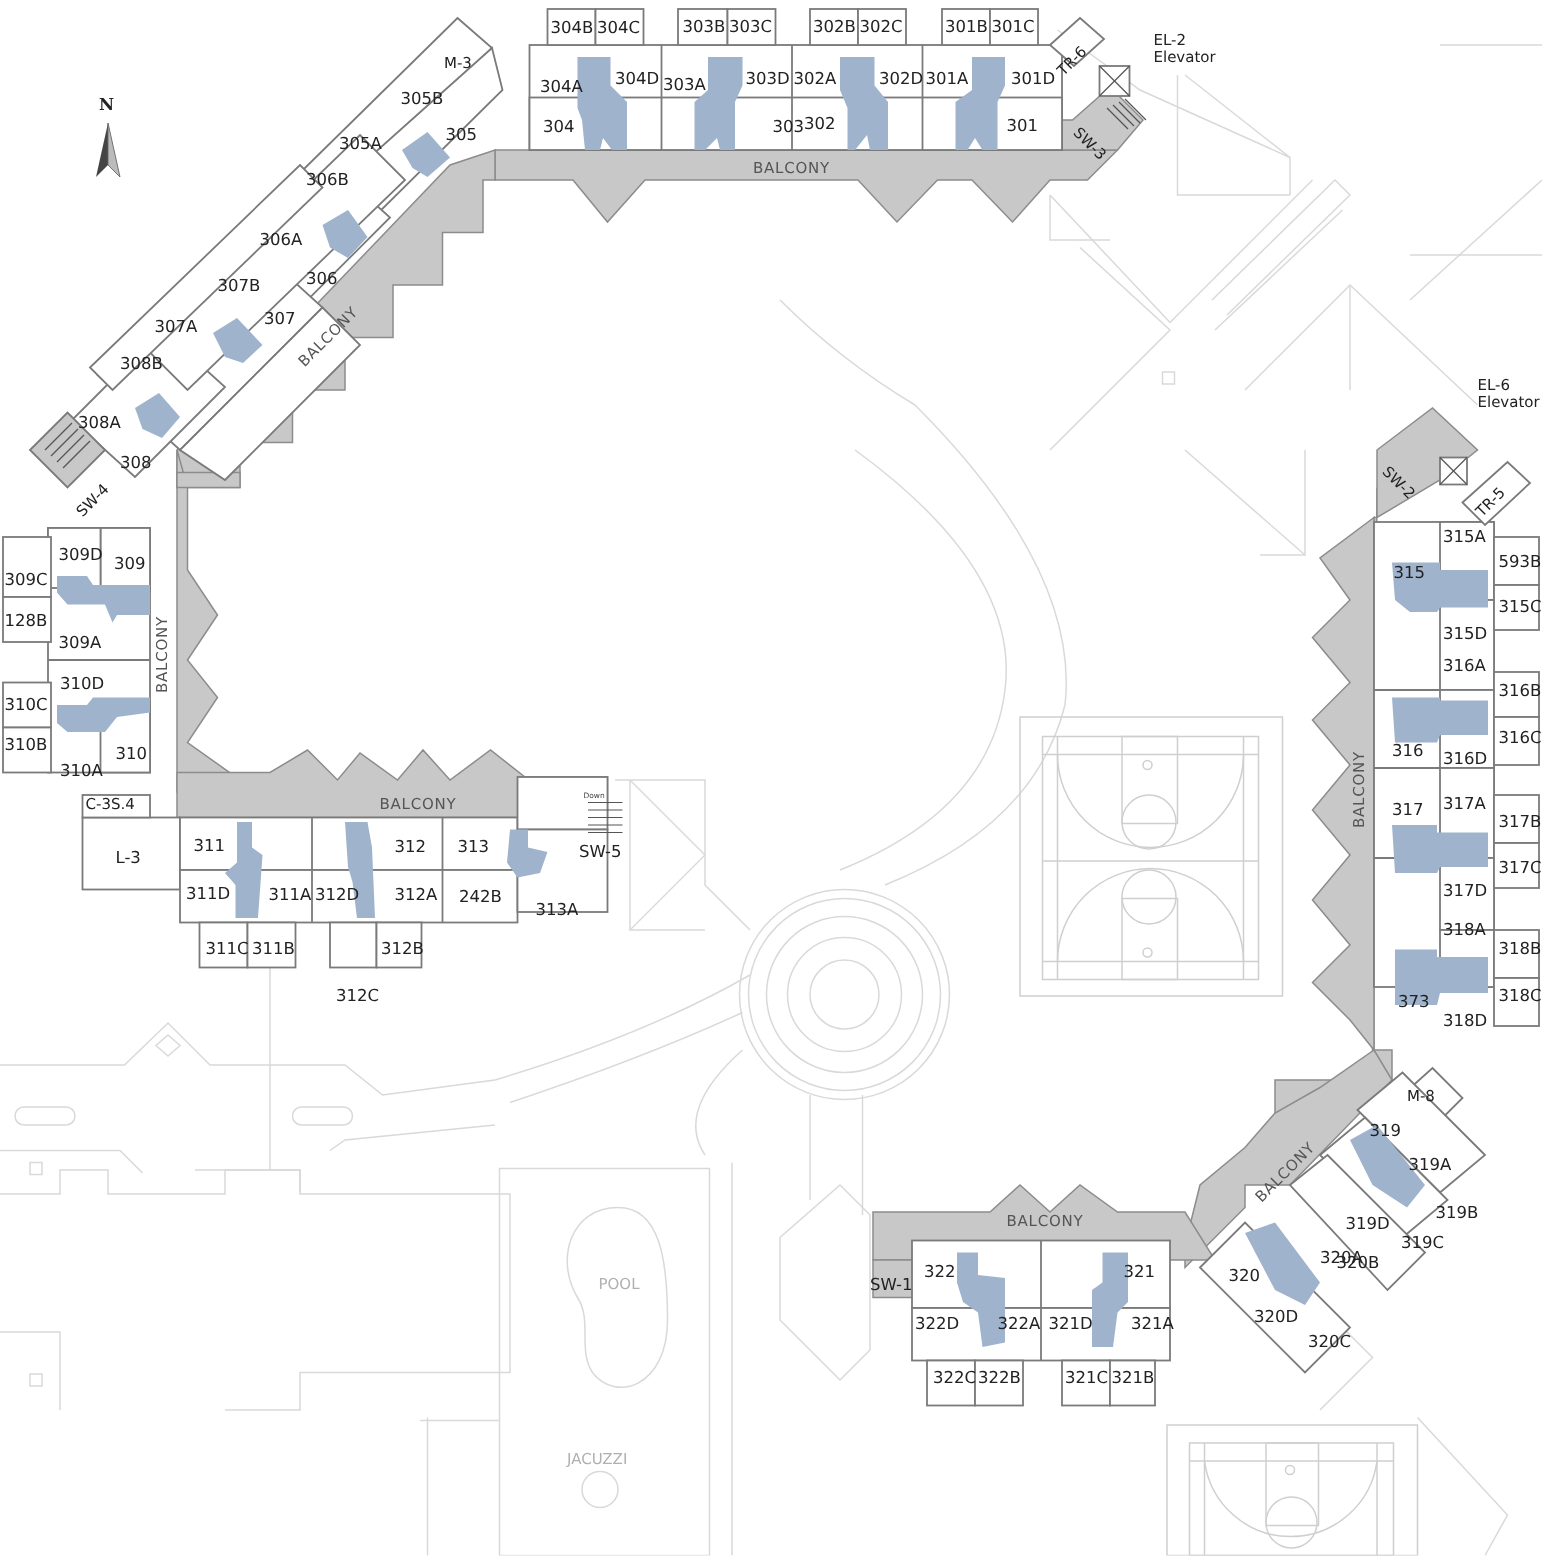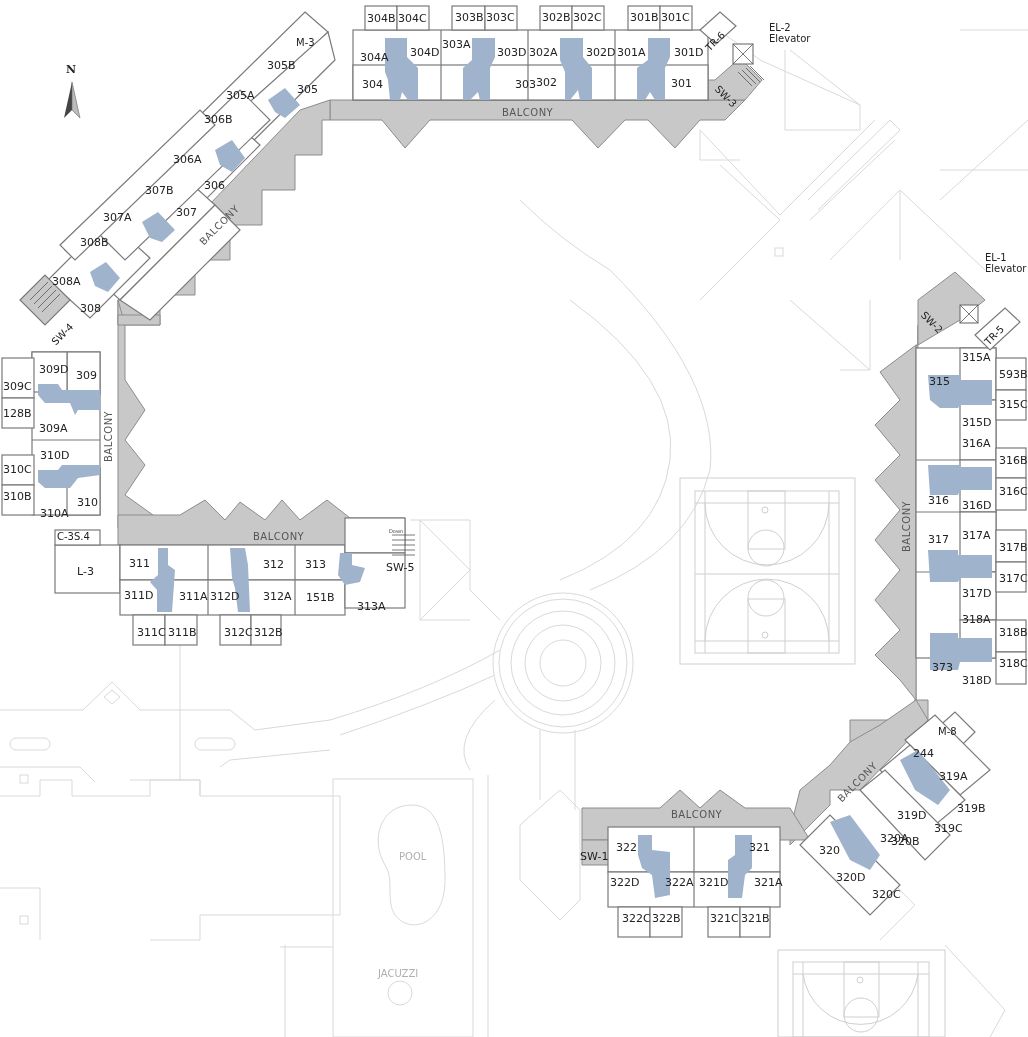--- a/index.html
+++ b/index.html
@@ -304,21 +304,21 @@
   <span class="t" style="left:367px;top:13px">304B</span>
   <span class="t" style="left:398px;top:13px">304C</span>
   <span class="t" style="left:455px;top:12px">303B</span>
   <span class="t" style="left:486px;top:12px">303C</span>
   <span class="t" style="left:542px;top:12px">302B</span>
   <span class="t" style="left:573px;top:12px">302C</span>
   <span class="t" style="left:630px;top:12px">301B</span>
   <span class="t" style="left:661px;top:12px">301C</span>
   <span class="t" style="left:360px;top:52px">304A</span>
   <span class="t" style="left:410px;top:47px">304D</span>
-  <span class="t" style="left:442px;top:39px">303A</span>
+  <span class="t" style="left:442px;top:51px">303A</span>
   <span class="t" style="left:497px;top:47px">303D</span>
   <span class="t" style="left:529px;top:47px">302A</span>
   <span class="t" style="left:586px;top:47px">302D</span>
   <span class="t" style="left:617px;top:47px">301A</span>
   <span class="t" style="left:674px;top:47px">301D</span>
   <span class="t" style="left:362px;top:79px">304</span>
   <span class="t" style="left:515px;top:79px">303</span>
   <span class="t" style="left:536px;top:77px">302</span>
   <span class="t" style="left:671px;top:78px">301</span>
   <span class="t tb" style="left:502px;top:108px">BALCONY</span>
@@ -359,29 +359,29 @@
   <span class="t" style="left:77px;top:566px">L-3</span>
   <span class="t tb" style="left:253px;top:532px">BALCONY</span>
   <span class="t" style="left:129px;top:558px">311</span>
   <span class="t" style="left:124px;top:590px">311D</span>
   <span class="t" style="left:179px;top:591px">311A</span>
   <span class="t" style="left:137px;top:627px">311C</span>
   <span class="t" style="left:168px;top:627px">311B</span>
   <span class="t" style="left:210px;top:591px">312D</span>
   <span class="t" style="left:263px;top:591px">312A</span>
   <span class="t" style="left:263px;top:559px">312</span>
-  <span class="t" style="left:224px;top:627px">312C</span>
+  <span class="t" style="left:224px;top:658px">312C</span>
   <span class="t" style="left:254px;top:627px">312B</span>
   <span class="t" style="left:305px;top:559px">313</span>
-  <span class="t" style="left:306px;top:592px">151B</span>
+  <span class="t" style="left:306px;top:592px">242B</span>
   <span class="t" style="left:357px;top:601px">313A</span>
   <span class="t" style="left:386px;top:562px">SW-5</span>
   <span class="t" style="left:389px;top:529px;font-size:5px;color:#444">Down</span>
 
-  <span class="t ts" style="left:985px;top:253px">EL-1</span>
+  <span class="t ts" style="left:985px;top:253px">EL-6</span>
   <span class="t ts" style="left:985px;top:264px">Elevator</span>
   <span class="t ts rot45" style="left:926px;top:310px">SW-2</span>
   <span class="t ts rot-45" style="left:983px;top:340px">TR-5</span>
   <span class="t" style="left:929px;top:376px">315</span>
   <span class="t" style="left:962px;top:352px">315A</span>
   <span class="t" style="left:999px;top:369px">593B</span>
   <span class="t" style="left:999px;top:399px">315C</span>
   <span class="t" style="left:962px;top:417px">315D</span>
   <span class="t" style="left:962px;top:438px">316A</span>
   <span class="t" style="left:999px;top:455px">316B</span>
@@ -394,21 +394,21 @@
   <span class="t" style="left:999px;top:573px">317C</span>
   <span class="t" style="left:962px;top:588px">317D</span>
   <span class="t" style="left:962px;top:614px">318A</span>
   <span class="t" style="left:999px;top:627px">318B</span>
   <span class="t" style="left:999px;top:658px">318C</span>
   <span class="t" style="left:932px;top:662px">373</span>
   <span class="t" style="left:962px;top:675px">318D</span>
   <span class="t tb rot-90" style="left:902px;top:552px">BALCONY</span>
 
   <span class="t ts" style="left:938px;top:727px">M-8</span>
-  <span class="t" style="left:913px;top:748px">244</span>
+  <span class="t" style="left:913px;top:748px">319</span>
   <span class="t" style="left:939px;top:771px">319A</span>
   <span class="t" style="left:957px;top:803px">319B</span>
   <span class="t" style="left:897px;top:810px">319D</span>
   <span class="t" style="left:934px;top:823px">319C</span>
   <span class="t" style="left:880px;top:833px">320A</span>
   <span class="t" style="left:819px;top:845px">320</span>
   <span class="t" style="left:891px;top:836px">320B</span>
   <span class="t" style="left:836px;top:872px">320D</span>
   <span class="t" style="left:872px;top:889px">320C</span>
   <span class="t tb rot-45" style="left:836px;top:797px">BALCONY</span>

